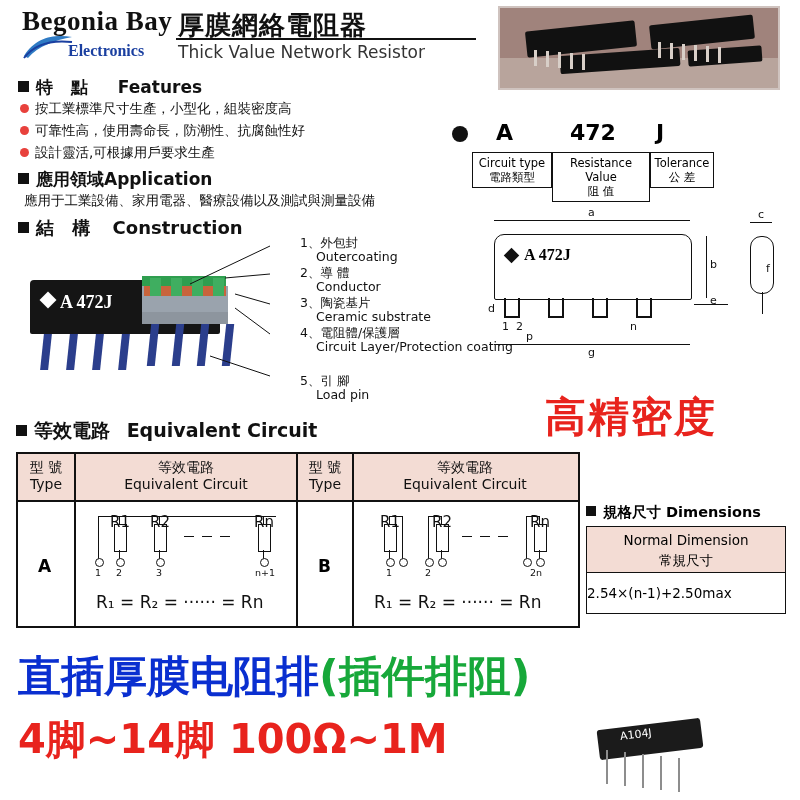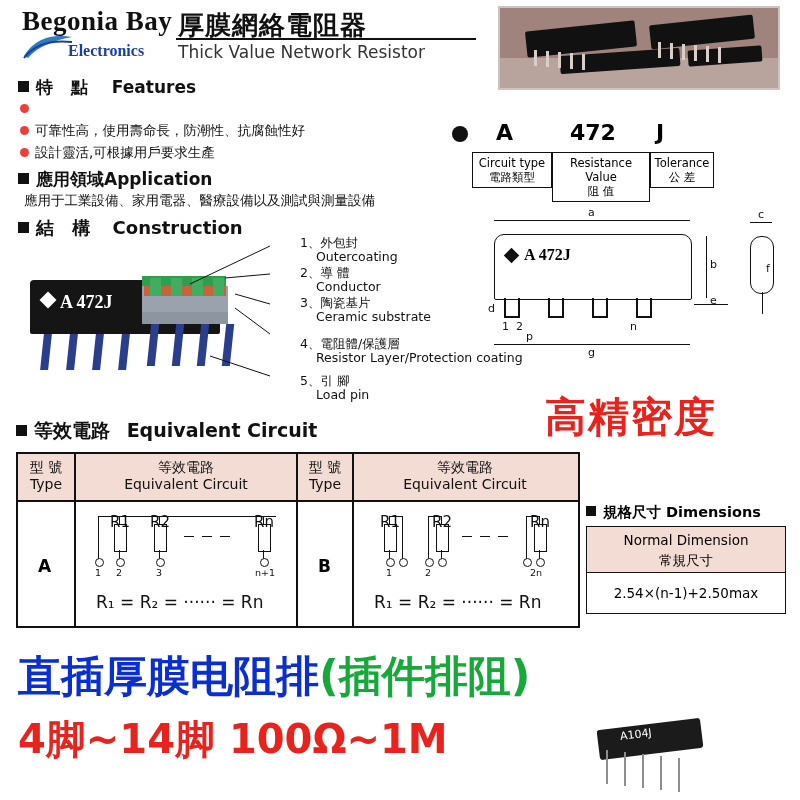--- a/index.html
+++ b/index.html
@@ -46,21 +46,21 @@
   .eq-eqn{position:absolute;font-size:17px;color:#111;}
   .res{position:absolute;border:1.3px solid #111;background:#fff;}
   .node{position:absolute;width:7px;height:7px;border:1.2px solid #111;border-radius:50%;background:#fff;}
   .wire{position:absolute;background:#111;}
   .numlab{position:absolute;font-size:9.5px;color:#111;}
   .reslab{position:absolute;font-size:15px;color:#111;}
   
   .dim-title{left:586px;top:503px;font-size:14.5px;font-weight:bold;}
   .dim-box{left:586px;top:526px;width:198px;height:86px;border:1.5px solid #111;background:#fff;}
   .dim-head{position:absolute;left:0;top:0;width:100%;height:46px;background:#f3dcd4;border-bottom:1.5px solid #111;text-align:center;font-size:13.5px;line-height:20px;padding-top:3px;box-sizing:border-box;}
-  .dim-val{position:absolute;left:0;top:48px;width:100%;text-align:center;font-size:13.5px;line-height:36px;}
+  .dim-val{position:absolute;left:0;top:48px;width:100%;font-size:13.5px;line-height:36px;}
   
   .gaojing{left:545px;top:390px;font-size:41px;font-weight:bold;color:#e8231d;letter-spacing:2px;font-family:"DejaVu Sans",sans-serif;}
   .big1{left:18px;top:648px;font-size:43px;font-weight:bold;color:#0a2fd0;letter-spacing:0px;}
   .big1 .grn{color:#17a83a;}
   .big2{left:18px;top:712px;font-size:40px;font-weight:bold;color:#e8231d;}
   
   .bchip{left:594px;top:720px;}
   
   .od-line{position:absolute;background:#111;}
   .od-txt{position:absolute;font-size:11px;color:#111;}
@@ -95,24 +95,24 @@
   <div class="pin" style="left:158px;top:34px;height:16px;"></div>
   <div class="pin" style="left:170px;top:35px;height:16px;"></div>
   <div class="pin" style="left:182px;top:36px;height:16px;"></div>
   <div class="pin" style="left:194px;top:37px;height:16px;"></div>
   <div class="pin" style="left:206px;top:38px;height:16px;"></div>
   <div class="pin" style="left:218px;top:39px;height:16px;"></div>
 </div>
 
 <div class="abs h2" style="left:18px;top:76px;">
   <span class="sq"></span><span class="sp">特 點</span>
-  <span style="margin-left:12px;">Features</span>
+  <span style="margin-left:18px;">Features</span>
 </div>
 <div class="abs li" style="left:20px;top:100px;">
-  <span class="bullet"></span>
+  <span class="bullet"></span><span>按工業標準尺寸生產，小型化，組裝密度高</span>
 </div>
 <div class="abs li" style="left:20px;top:122px;">
   <span class="bullet"></span><span>可靠性高，使用壽命長，防潮性、抗腐蝕性好</span>
 </div>
 <div class="abs li" style="left:20px;top:144px;">
   <span class="bullet"></span><span>設計靈活,可根據用戶要求生產</span>
 </div>
 
 <div class="abs h2" style="left:18px;top:168px;">
   <span class="sq"></span><span>應用領域Application</span>
@@ -167,23 +167,23 @@
   <span style="margin-left:16px;">Outercoating</span>
 </div>
 <div class="abs lab" style="left:300px;top:266px;">
   <span>2、</span><span>導 體</span><br>
   <span style="margin-left:16px;">Conductor</span>
 </div>
 <div class="abs lab" style="left:300px;top:296px;">
   <span>3、</span><span>陶瓷基片</span><br>
   <span style="margin-left:16px;">Ceramic substrate</span>
 </div>
-<div class="abs lab" style="left:300px;top:337px;">
+<div class="abs lab" style="left:300px;top:326px;">
   <span>4、</span><span>電阻體/保護層</span><br>
-  <span style="margin-left:16px;">Resistor Layer/Protection coating</span>
+  <span style="margin-left:16px;">Circuit Layer/Protection coating</span>
 </div>
 <div class="abs lab" style="left:300px;top:374px;">
   <span>5、</span><span>引 腳</span><br>
   <span style="margin-left:16px;">Load pin</span>
 </div>
 
 <div class="abs dot"></div>
 <div class="abs pn-a">A</div>
 <div class="abs pn-b">472</div>
 <div class="abs pn-c">J</div>

